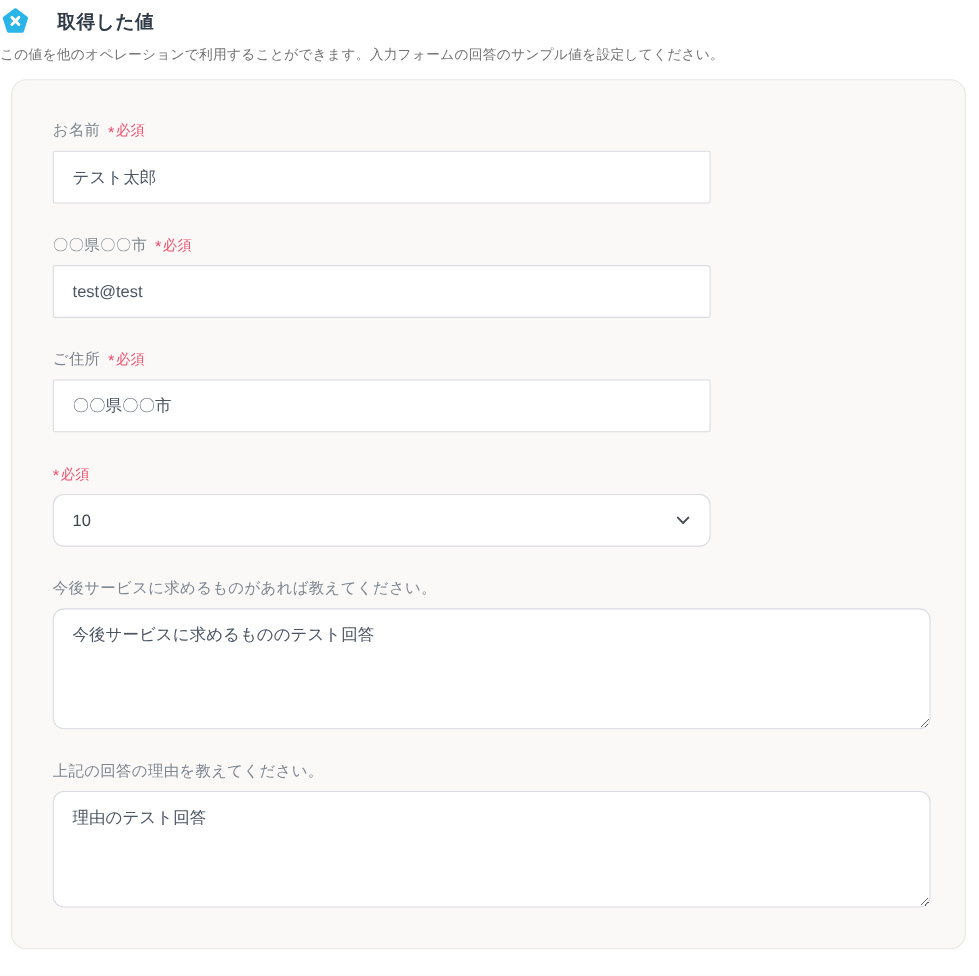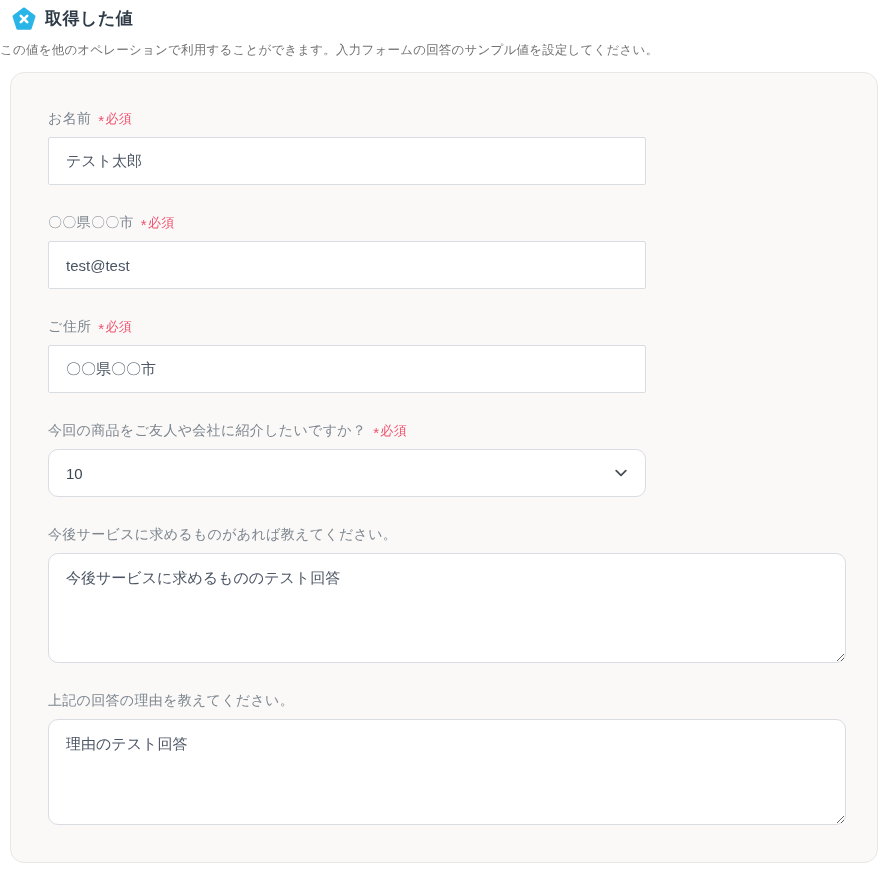--- a/index.html
+++ b/index.html
@@ -8,22 +8,23 @@
     width: 890px;
     height: 887px;
     background: #ffffff;
     font-family: "Liberation Sans", "DejaVu Sans", sans-serif;
     overflow: hidden;
   }
 
   
   .header {
     display: flex;
-    gap: 9px;
-    padding: 7px 0 0 12px;
+    align-items: center;
+    gap: 26px;
+    padding: 7px 0 0 2px;
   }
   .header-icon {
     width: 24px;
     height: 24px;
     flex: 0 0 auto;
     display: block;
   }
   .page-title {
     font-size: 17px;
     font-weight: 700;
@@ -168,21 +169,20 @@
       <span class="required">
           <span class="req-mark">*</span>
           <span>必須</span>
         </span>
     </div>
     <input type="text" class="text-input" value="〇〇県〇〇市" style="">
   </div>
 
   <div class="group">
     <div class="field-label">
-      <span>今回の商品をご友人や会社に紹介したいですか？</span>
       <span class="required">
           <span class="req-mark">*</span>
           <span>必須</span>
         </span>
     </div>
     <div class="select-box">
       <span class="select-value">10</span>
       <svg class="chevron-svg" width="16" height="16" viewBox="0 0 16 16" xmlns="http://www.w3.org/2000/svg">
         <polyline points="3.2,5.6 8,10.4 12.8,5.6" fill="none" stroke="#4a4f55" stroke-width="1.8" stroke-linecap="round" stroke-linejoin="round"></polyline>
       </svg>

